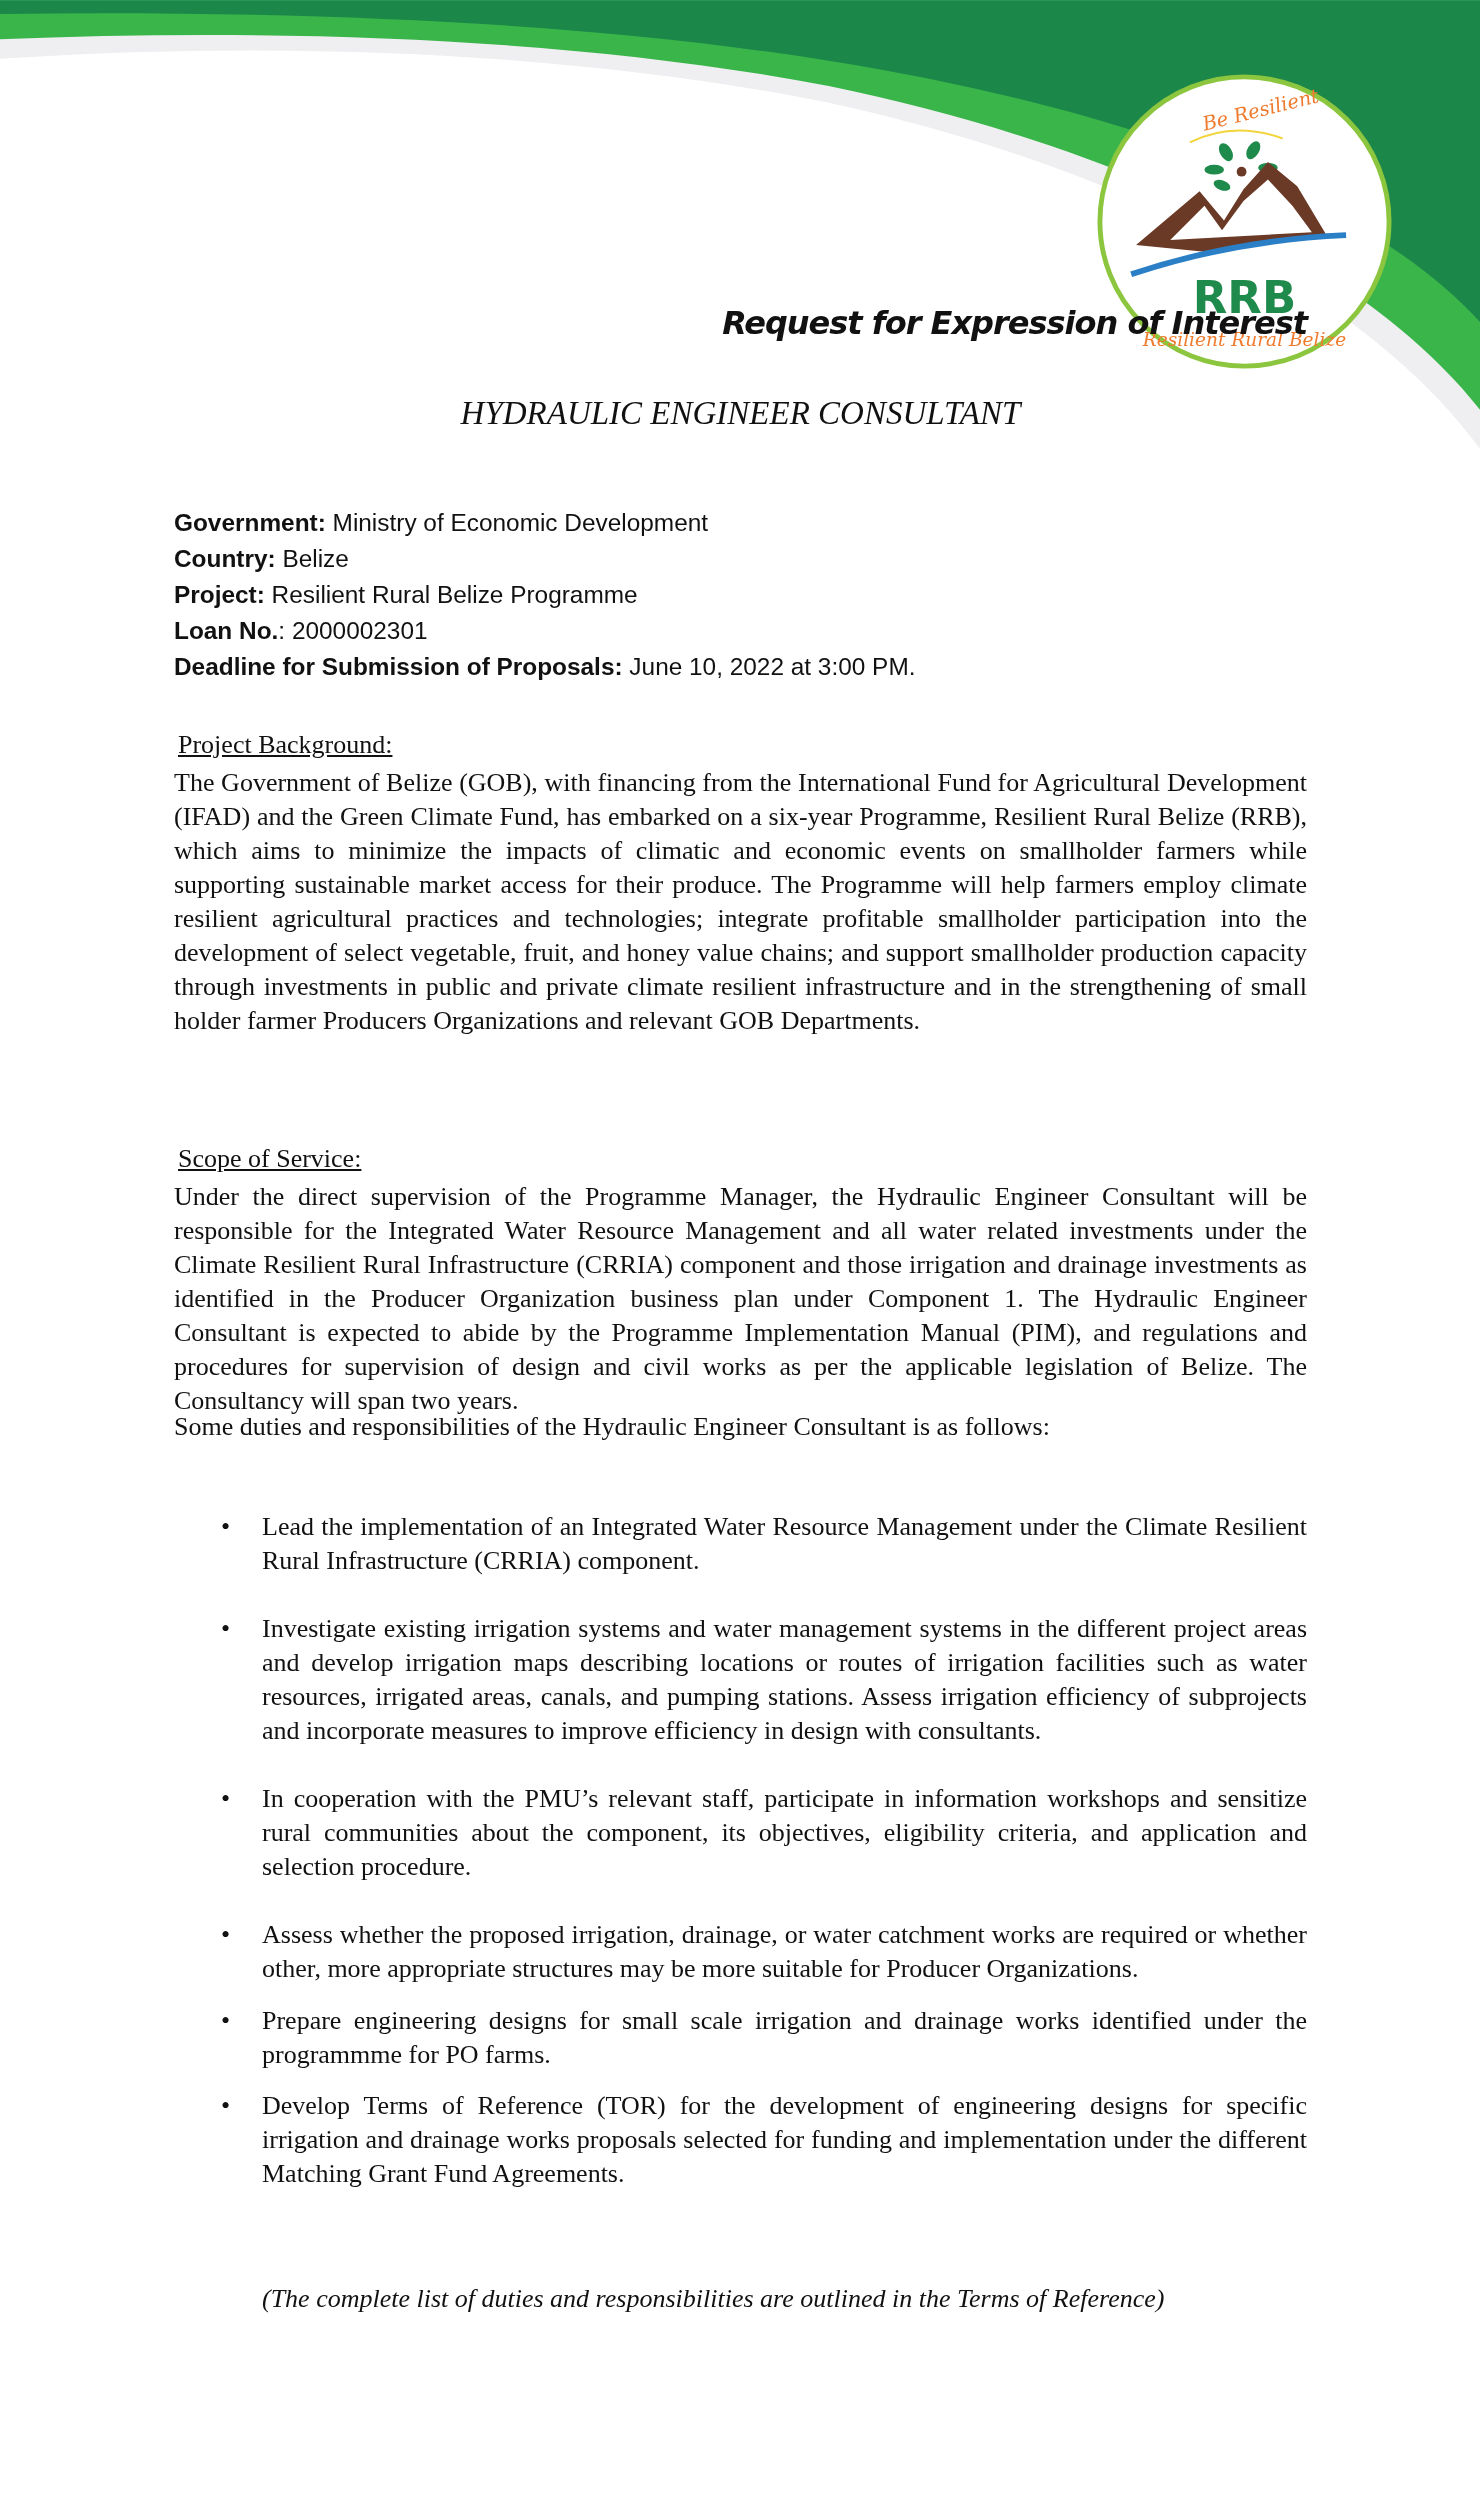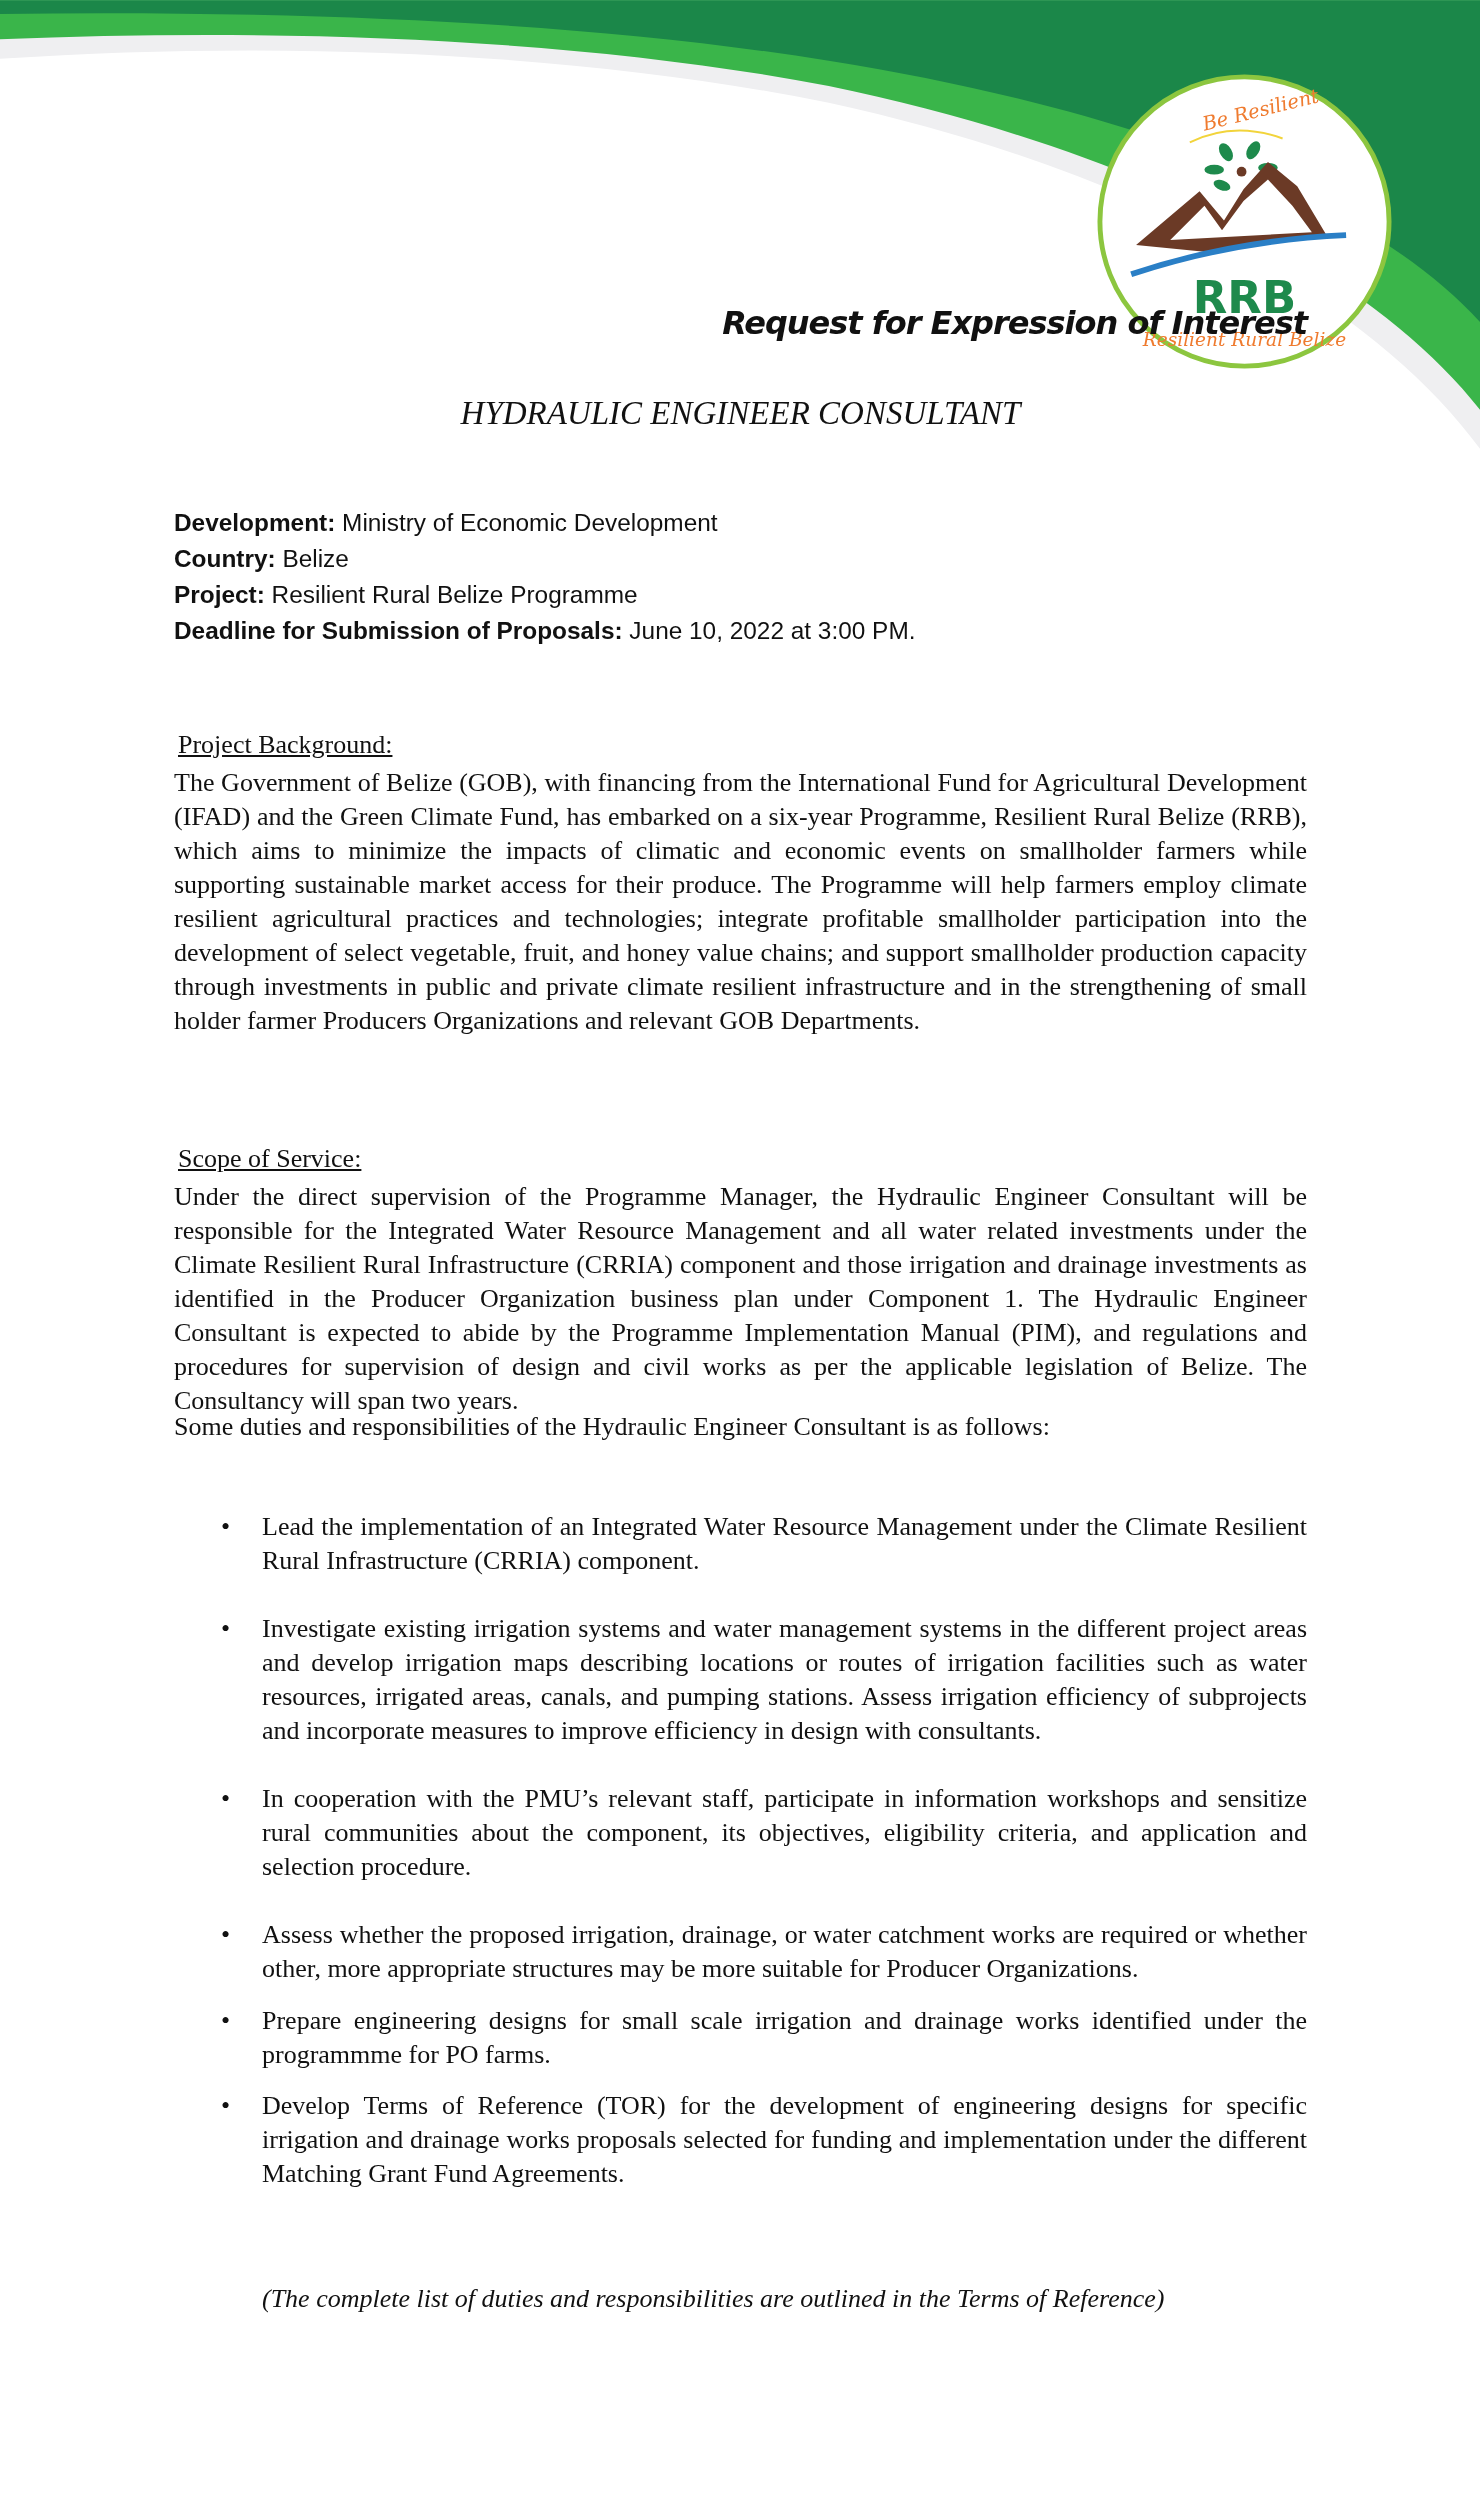--- a/index.html
+++ b/index.html
@@ -58,23 +58,24 @@
   <path d="M35 205 Q140 170 255 165" stroke="#2a7fc6" stroke-width="6" fill="none"></path>
   <text x="151" y="245" text-anchor="middle" font-family="DejaVu Sans, sans-serif" font-weight="bold" font-size="46" fill="#1e8a4c">RRB</text>
   <text x="151" y="278" text-anchor="middle" font-family="DejaVu Serif, serif" font-style="italic" font-size="19" fill="#ef7b2f">Resilient Rural Belize</text>
 </svg>
 
 <div class="content">
   <div class="title1">Request for Expression of Interest</div>
   <div class="title2">HYDRAULIC ENGINEER CONSULTANT</div>
 
   <div class="meta">
-    <div><b>Development:</b><span> Ministry of Economic Development</span></div>
+    <div><b>Government:</b><span> Ministry of Economic Development</span></div>
     <div><b>Country:</b><span> Belize</span></div>
     <div><b>Project:</b><span> Resilient Rural Belize Programme</span></div>
+    <div><b>Loan No.</b><span>:</span><span> 2000002301</span></div>
     <div><b>Deadline for Submission of Proposals:</b><span> June 10, 2022 at 3:00 PM.</span></div>
   </div>
 
   <div class="section" style="top:724px;">
     <h3>Project Background:</h3>
     <p>The Government of Belize (GOB), with financing from the International Fund for Agricultural Development (IFAD) and the Green Climate Fund, has embarked on a six-year Programme, Resilient Rural Belize (RRB), which aims to minimize the impacts of climatic and economic events on smallholder farmers while supporting sustainable market access for their produce.  The Programme will help farmers employ climate resilient agricultural practices and technologies; integrate profitable smallholder participation into the development of select vegetable, fruit, and honey value chains; and support smallholder production capacity through investments in public and private climate resilient infrastructure and in the strengthening of small holder farmer Producers Organizations and relevant GOB Departments.</p>
   </div>
 
   <div class="section" style="top:1138px;">
     <h3>Scope of Service:</h3>

